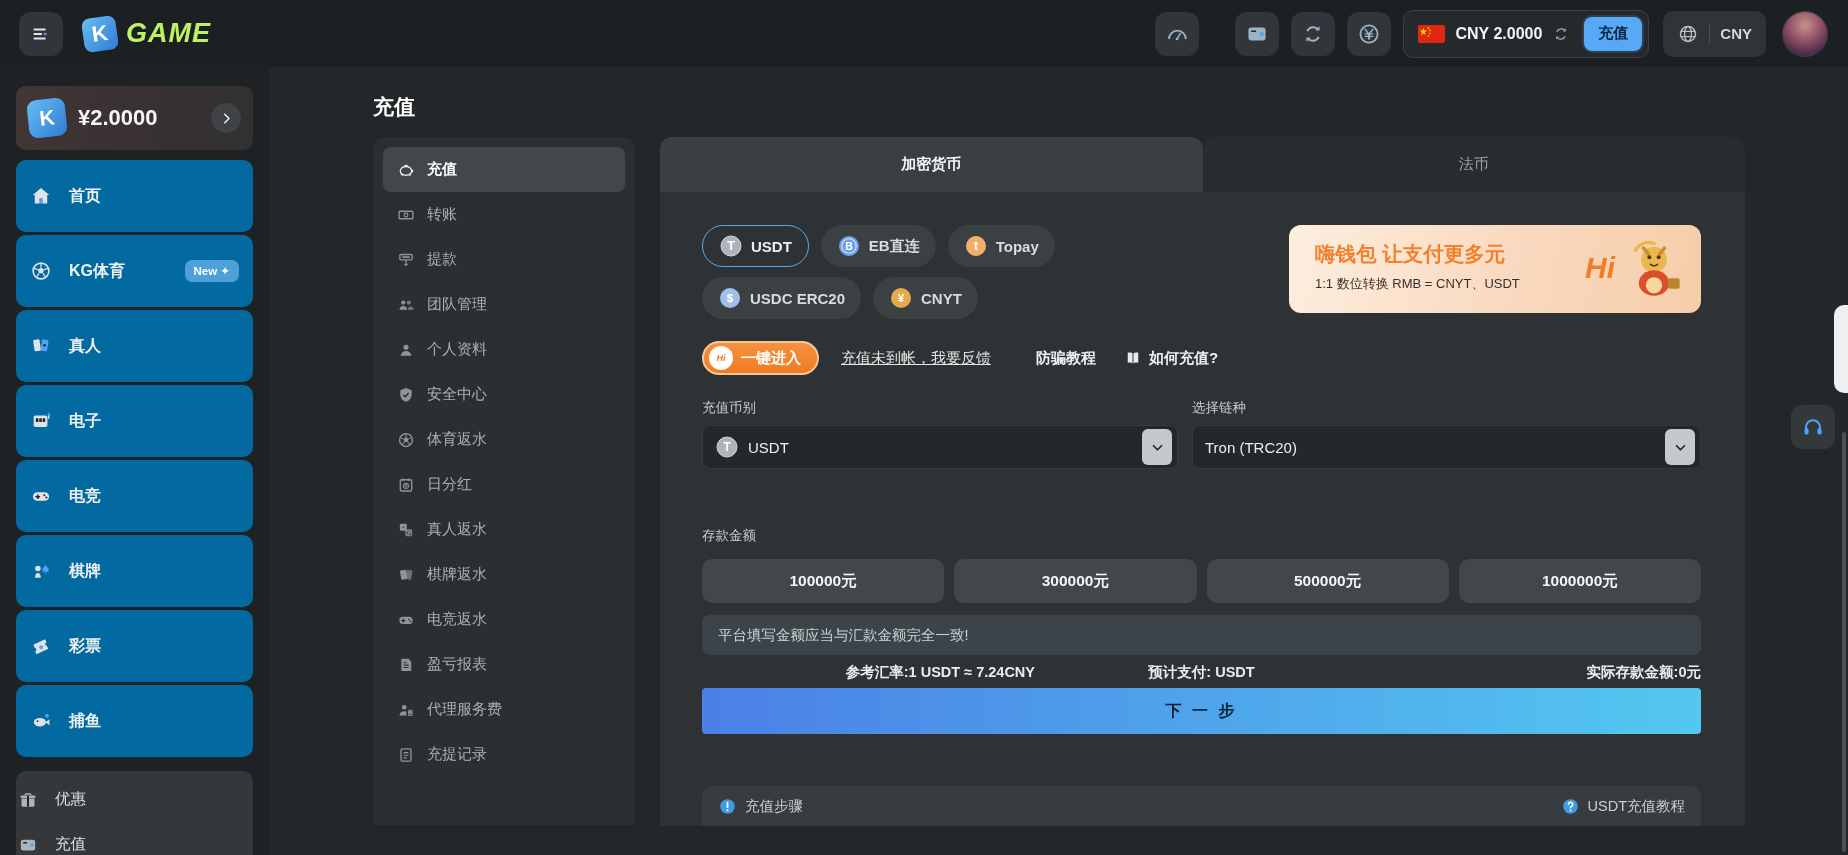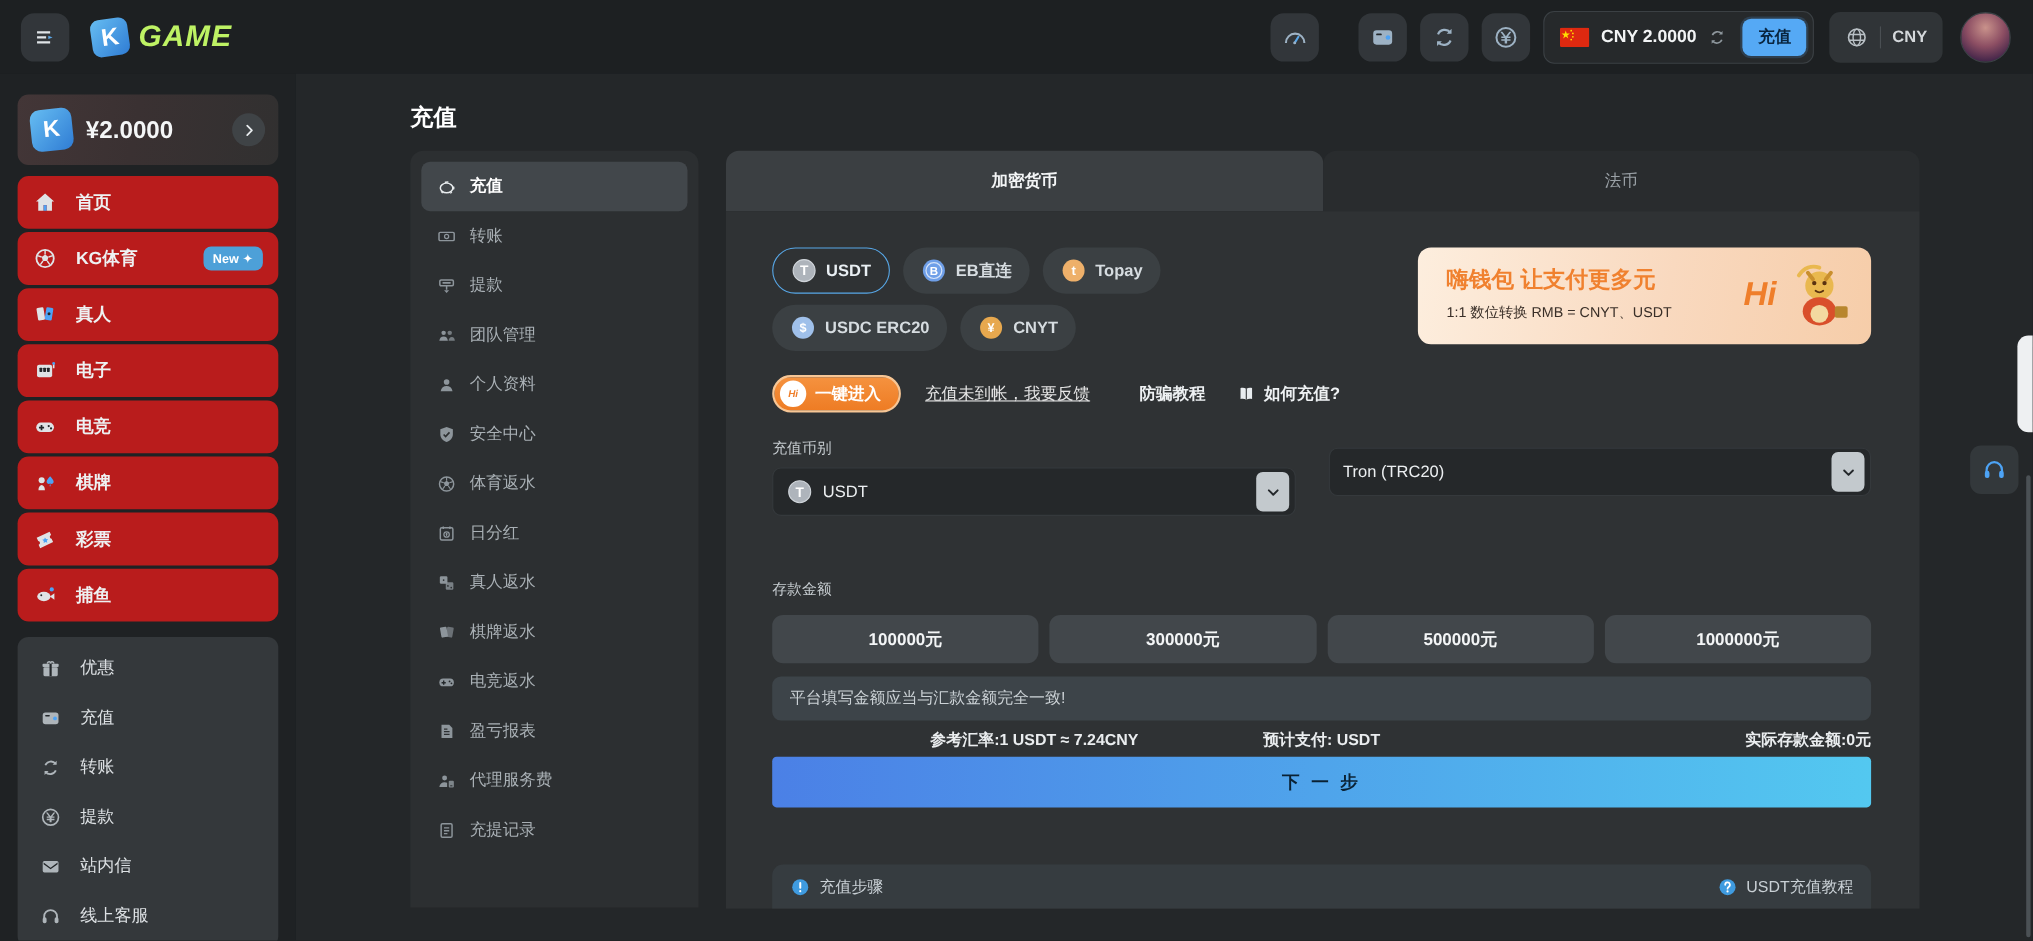--- a/index.html
+++ b/index.html
@@ -36,25 +36,25 @@
   .avatar{width:46px;height:46px;border-radius:50%;margin-left:16px;cursor:pointer;background:radial-gradient(circle at 50% 30%,#c9928b 0%,#8c4e63 45%,#45264a 80%,#2a1b38 100%);border:1px solid #3c4246;box-sizing:border-box;}
 
   
   .shell{display:flex;height:788px;}
   .sidebar{width:269px;background:#1f2224;padding:19px 16px 0 16px;box-sizing:border-box;flex:none;}
   .balance-card{height:64px;border-radius:10px;background:linear-gradient(100deg,#433637 0%,#3a3132 45%,#313030 100%);display:flex;align-items:center;gap:12px;padding:0 12px;margin-bottom:10px;cursor:pointer;}
   .k-badge{width:38px;height:38px;border-radius:9px;background:linear-gradient(135deg,#66bdf2,#2f7cd4);transform:rotate(-6deg);display:flex;align-items:center;justify-content:center;color:#fff;font-weight:900;font-size:21px;}
   .balance-amt{flex:1;font-size:22px;font-weight:bold;color:#f4f6f7;}
   .chev-btn{width:30px;height:30px;border-radius:50%;background:#3f4346;border:none;display:flex;align-items:center;justify-content:center;color:#e8ecee;cursor:pointer;}
   .chev-btn .ic{width:15px;height:15px}
-  .game-item{height:48px;background:#b91c1c;border-radius:10px;margin-bottom:3px;display:flex;align-items:center;gap:17px;padding:0 14px;cursor:pointer;color:#dfe3e6;}
+  .game-item{height:48px;background:#0369a1;border-radius:10px;margin-bottom:3px;display:flex;align-items:center;gap:17px;padding:12px 14px;cursor:pointer;color:#dfe3e6;}
   .game-item .label{font-size:16px;font-weight:600;color:#eef1f2;}
   .badge-new{margin-left:auto;background:#4da0d8;color:#fff;font-size:11.5px;font-weight:bold;padding:4px 9px;border-radius:7px;}
   .actions-card{margin-top:14px;background:#34383b;border-radius:10px;padding:6px 0;}
-  .action-item{height:45px;display:flex;align-items:center;gap:17px;padding:0 20px;cursor:pointer;color:#aeb5ba;}
+  .action-item{height:45px;display:flex;align-items:center;gap:17px;padding:0 2px;cursor:pointer;color:#aeb5ba;}
   .action-item .label{font-size:15.5px;color:#dde1e4;}
 
   
   .main{flex:1;background:#242729;padding:0 103px 0 104px;box-sizing:border-box;}
   .page-title{margin:26px 0 16px 0;font-size:21px;font-weight:bold;color:#ffffff;}
   .content-row{display:flex;gap:25px;height:688px;}
   .inner-menu{width:262px;flex:none;background:#2c2f31;border-radius:12px 12px 0 0;padding:10px;box-sizing:border-box;}
   .menu-item{height:45px;display:flex;align-items:center;gap:12px;padding:0 14px;border-radius:8px;color:#a9b0b5;font-size:15px;cursor:pointer;}
   .menu-item .ic{color:#8d959b}
   .menu-item.active{background:#42474b;color:#fff;font-weight:bold;}
@@ -80,21 +80,21 @@
   .banner-dragon{position:absolute;right:12px;top:8px;width:70px;height:72px;}
 
   .entry-row{margin-top:22px;display:flex;align-items:center;}
   .quick-btn{height:34px;border-radius:17px;border:2px solid #f7c695;background:linear-gradient(180deg,#f5923f,#ee7c24);color:#fff;font-weight:bold;font-size:15px;display:flex;align-items:center;gap:8px;padding:0 16px 0 5px;cursor:pointer;font-family:inherit;}
   .hi-circle{width:24px;height:24px;border-radius:50%;background:#fff;color:#ef7e2a;font-size:9px;font-weight:900;font-style:italic;display:flex;align-items:center;justify-content:center;}
   .feedback-link{margin-left:22px;color:#e5e5e5;font-size:15px;text-decoration:underline;cursor:pointer;}
   .fraud-label{margin-left:45px;color:#eef1f3;font-weight:bold;font-size:15px;cursor:pointer;}
   .howto{margin-left:28px;display:flex;align-items:center;gap:7px;color:#eef1f3;font-weight:bold;font-size:15px;cursor:pointer;text-align:right;}
   .howto .ic{color:#e8ecef}
 
-  .form-row{margin-top:24px;display:flex;gap:30px;}
+  .form-row{margin-top:24px;display:flex;gap:14px;}
   .field-left{width:476px;flex:none;}
   .field-right{flex:1;}
   .field-label{font-size:13.5px;color:#c7cdd1;}
   .select{margin-top:8px;height:44px;background:#25282a;border:1px solid #35393c;border-radius:8px;display:flex;align-items:center;gap:9px;padding:0 5px 0 12px;cursor:pointer;box-sizing:border-box;}
   .select-value{flex:1;font-size:15px;color:#eceff1;}
   .chev-box{width:30px;height:36px;border-radius:6px;background:#c3c9cd;color:#24282b;display:flex;align-items:center;justify-content:center;}
   .chev-box .ic{width:15px;height:15px}
 
   .amount-label{margin-top:58px;font-size:13.5px;color:#c7cdd1;}
   .amount-input{margin-top:8px;width:100%;height:42px;background:#25282a;border:1px solid #393e41;border-radius:6px;padding:0 15px;color:#e8ebee;font-size:15px;box-sizing:border-box;font-family:inherit;}
@@ -617,20 +617,21 @@
                 <span class="chev-box">
                     <span class="ic">
                       <svg viewBox="0 0 24 24">
                         <path fill="none" stroke="currentColor" stroke-width="2.8" stroke-linecap="round" stroke-linejoin="round" d="M5.6 9.2l6.4 6.4 6.4-6.4"></path>
                       </svg>
                     </span>
                   </span>
               </div>
             </div>
             <div class="field-right">
+              <div class="field-label">选择链种</div>
               <div class="select">
                 <span class="select-value">Tron (TRC20)</span>
                 <span class="chev-box">
                     <span class="ic">
                       <svg viewBox="0 0 24 24">
                         <path fill="none" stroke="currentColor" stroke-width="2.8" stroke-linecap="round" stroke-linejoin="round" d="M5.6 9.2l6.4 6.4 6.4-6.4"></path>
                       </svg>
                     </span>
                   </span>
               </div>

